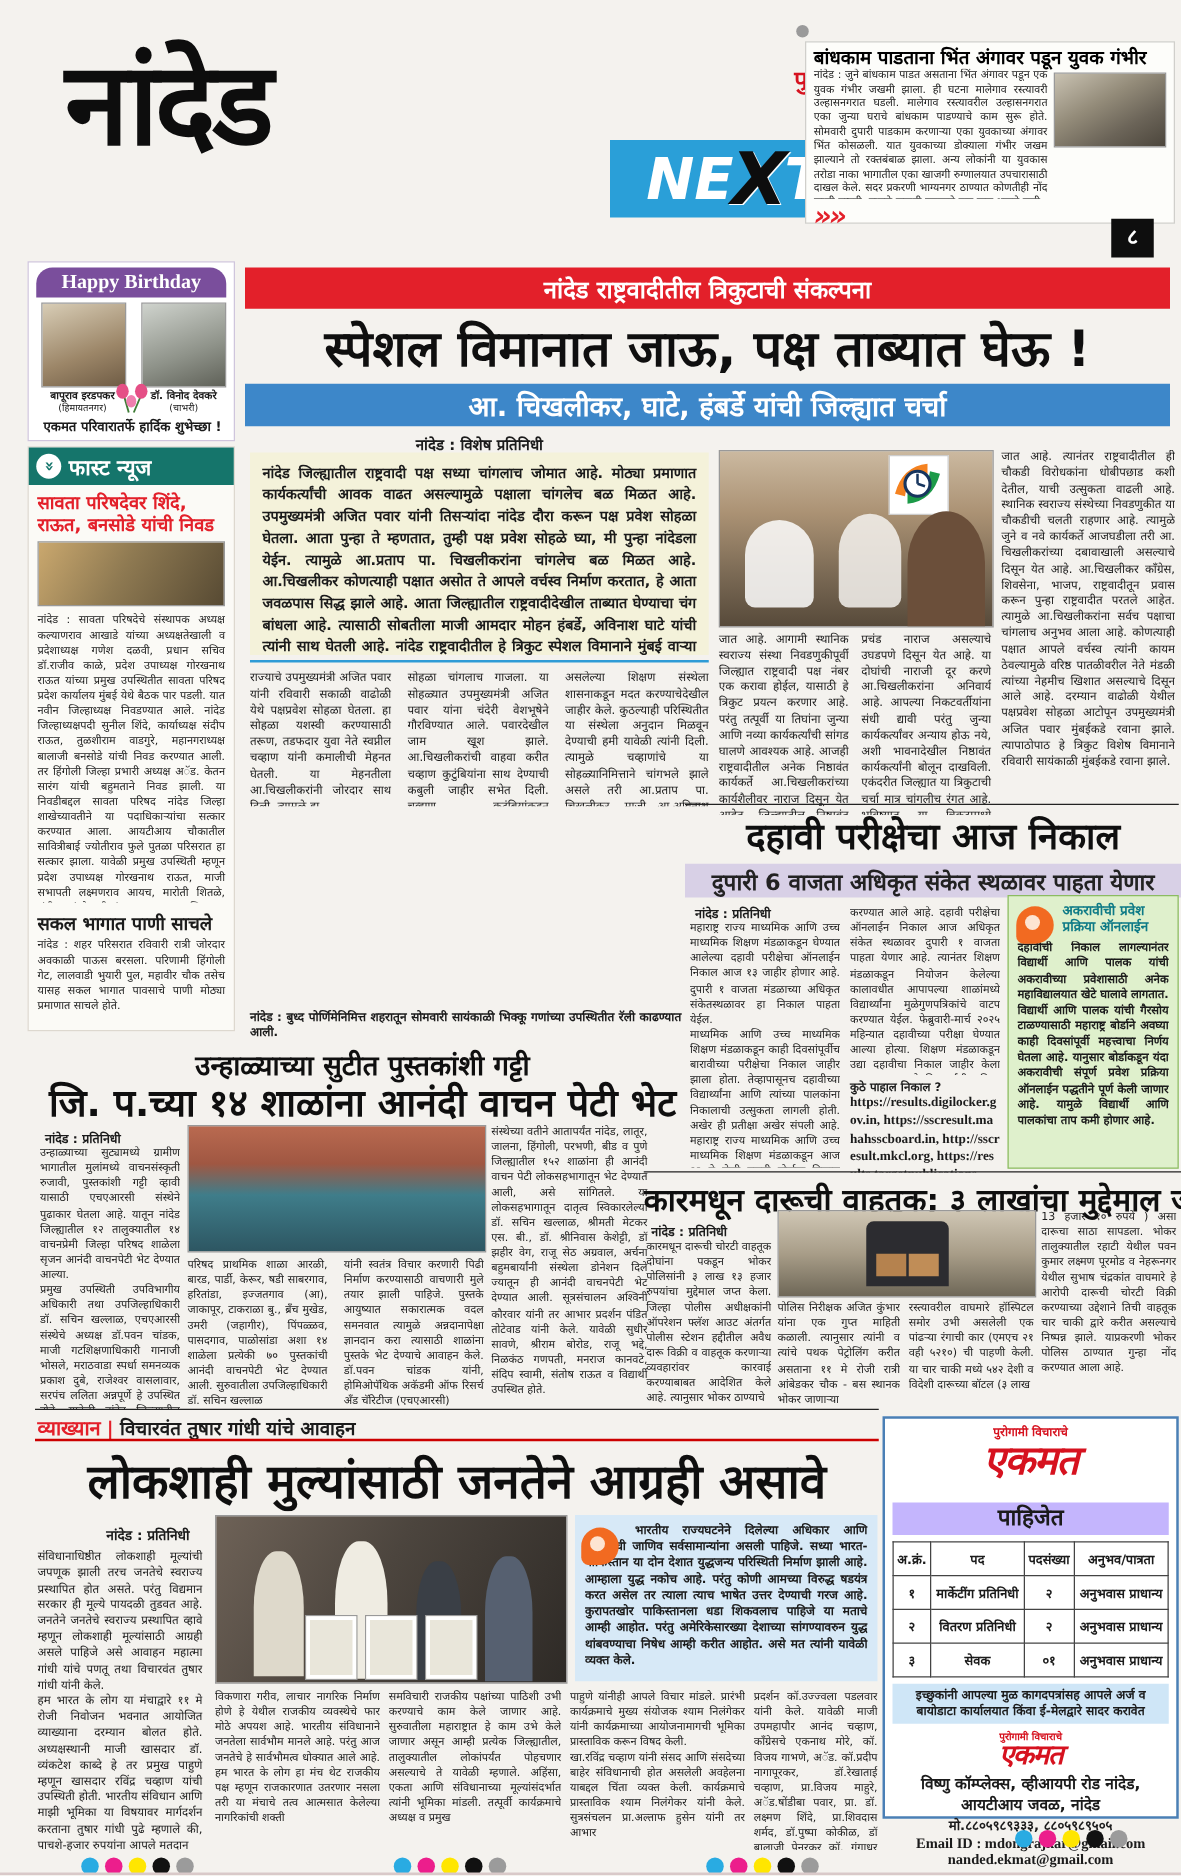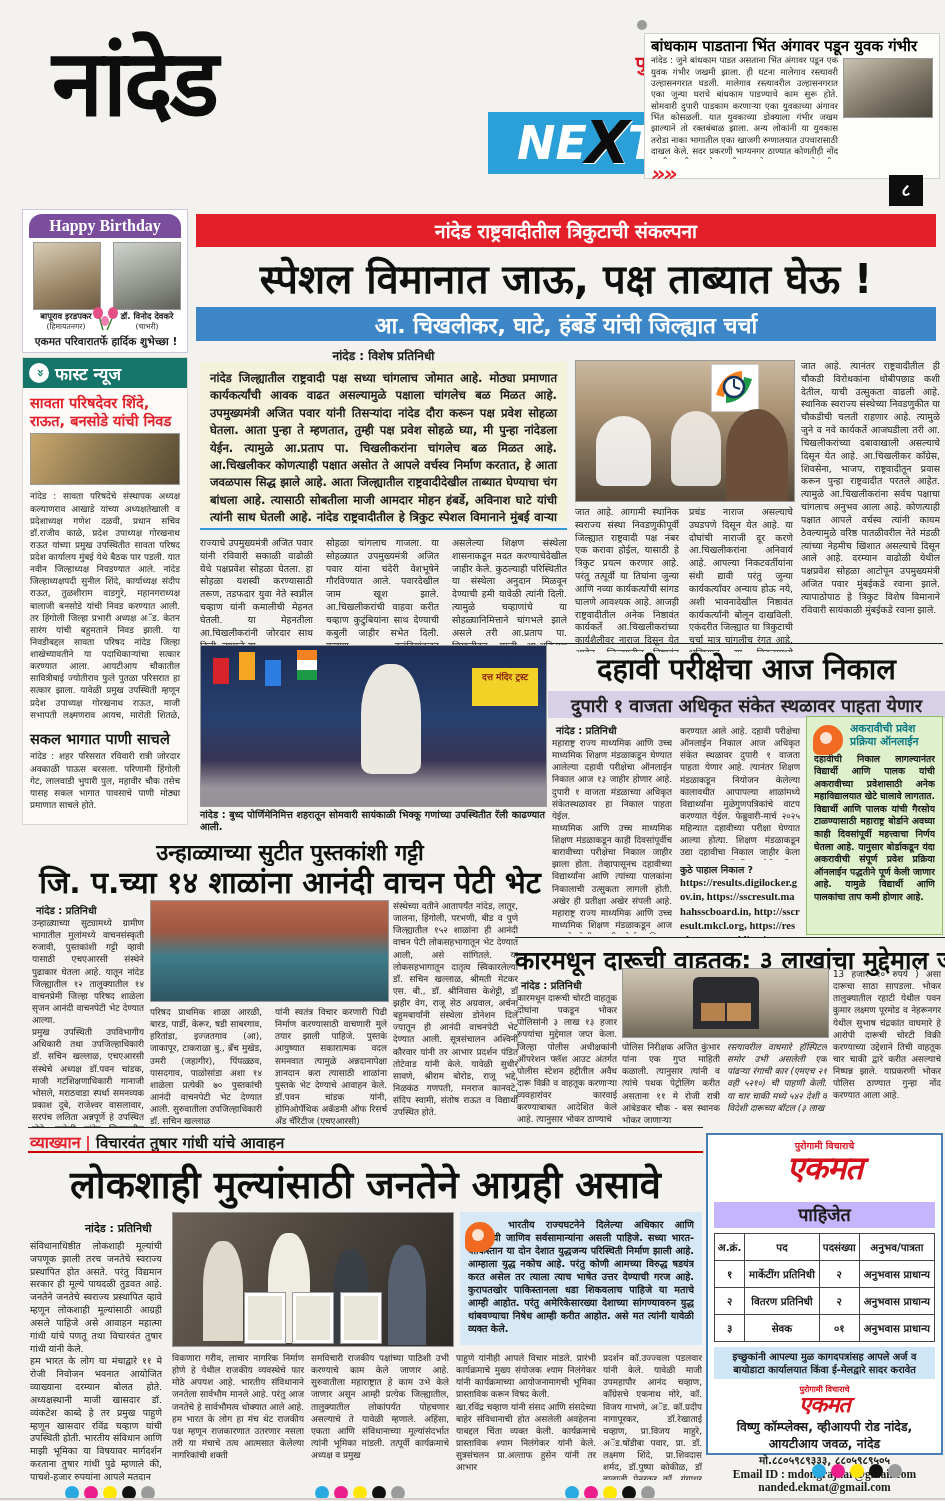--- a/index.html
+++ b/index.html
@@ -118,44 +118,35 @@
     <div class="abs" style="left:20px;top:55px;width:55px;height:70px;border-radius:50% 50% 8px 8px/40% 40% 8px 8px;background:#fefefe;opacity:.85;"></div>
     <div class="abs" style="left:95px;top:50px;width:50px;height:75px;border-radius:50% 50% 8px 8px/40% 40% 8px 8px;background:#f4f2ee;opacity:.85;"></div>
     <div class="abs" style="left:150px;top:48px;width:62px;height:92px;border-radius:50% 50% 0 0/45% 45% 0 0;background:#6b4f3a;"></div>
   </div>
   <div class="abs just hide body-md" style="left:575px;top:506px;width:104px;height:146px;">जात आहे. आगामी स्थानिक स्वराज्य संस्था निवडणुकीपूर्वी जिल्ह्यात राष्ट्रवादी पक्ष नंबर एक करावा होईल, यासाठी हे त्रिकुट प्रयत्न करणार आहे. परंतु तत्पूर्वी या तिघांना जुन्या आणि नव्या कार्यकर्त्यांची सांगड घालणे आवश्यक आहे. आजही राष्ट्रवादीतील अनेक निष्ठावंत कार्यकर्ते आ.चिखलीकरांच्या कार्यशैलीवर नाराज दिसून येत आहेत. जिल्ह्यातील निष्ठावंत शहराध्यक्ष व जिल्हाध्यक्ष हे दोघेही</div>
   <div class="abs just hide body-md" style="left:689px;top:506px;width:104px;height:146px;">प्रचंड नाराज असल्याचे उघडपणे दिसून येत आहे. या दोघांची नाराजी दूर करणे आ.चिखलीकरांना अनिवार्य आहे. आपल्या निकटवर्तीयांना संधी द्यावी परंतु जुन्या कार्यकर्त्यांवर अन्याय होऊ नये, अशी भावनादेखील निष्ठावंत कार्यकर्त्यांनी बोलून दाखविली. एकंदरीत जिल्ह्यात या त्रिकुटाची चर्चा मात्र चांगलीच रंगत आहे. भविष्यात या त्रिकुटामध्ये चौथ्याची एन्ट्री होण्याची शक्यता वर्तविली</div>
   <div class="abs just hide body-md" style="left:801px;top:360px;width:139px;height:282px;">जात आहे. त्यानंतर राष्ट्रवादीतील ही चौकडी विरोधकांना धोबीपछाड कशी देतील, याची उत्सुकता वाढली आहे. स्थानिक स्वराज्य संस्थेच्या निवडणुकीत या चौकडीची चलती राहणार आहे. त्यामुळे जुने व नवे कार्यकर्ते आजघडीला तरी आ. चिखलीकरांच्या दबावाखाली असल्याचे दिसून येत आहे. आ.चिखलीकर काँग्रेस, शिवसेना, भाजप, राष्ट्रवादीतून प्रवास करून पुन्हा राष्ट्रवादीत परतले आहेत. त्यामुळे आ.चिखलीकरांना सर्वच पक्षाचा चांगलाच अनुभव आला आहे. कोणत्याही पक्षात आपले वर्चस्व त्यांनी कायम ठेवल्यामुळे वरिष्ठ पातळीवरील नेते मंडळी त्यांच्या नेहमीच खिशात असल्याचे दिसून आले आहे. दरम्यान वाढोळी येथील पक्षप्रवेश सोहळा आटोपून उपमुख्यमंत्री अजित पवार मुंबईकडे रवाना झाले. त्यापाठोपाठ हे त्रिकुट विशेष विमानाने रविवारी सायंकाळी मुंबईकडे रवाना झाले.</div>
 
   <div class="abs rule" style="left:548px;top:643px;width:395px;"></div>
   <div class="abs hl ctr hide" style="left:548px;top:648px;width:397px;font-size:29px;">दहावी परीक्षेचा आज निकाल</div>
-  <div class="abs strip-lav" style="left:548px;top:691px;width:397px;height:27px;font-size:18px;">दुपारी १ वाजता अधिकृत संकेत स्थळावर पाहता येणार</div>
+  <div class="abs strip-lav" style="left:548px;top:691px;width:397px;height:27px;font-size:18px;">दुपारी 6 वाजता अधिकृत संकेत स्थळावर पाहता येणार</div>
   <div class="abs bold" style="left:556px;top:723px;font-size:10px;">नांदेड : प्रतिनिधी</div>
   <div class="abs just hide body-sm" style="left:552px;top:737px;width:120px;height:197px;">महाराष्ट्र राज्य माध्यमिक आणि उच्च माध्यमिक शिक्षण मंडळाकडून घेण्यात आलेल्या दहावी परीक्षेचा ऑनलाईन निकाल आज १३ जाहीर होणार आहे. दुपारी १ वाजता मंडळाच्या अधिकृत संकेतस्थळावर हा निकाल पाहता येईल.
 माध्यमिक आणि उच्च माध्यमिक शिक्षण मंडळाकडून काही दिवसांपूर्वीच बारावीच्या परीक्षेचा निकाल जाहीर झाला होता. तेव्हापासूनच दहावीच्या विद्यार्थ्यांना आणि त्यांच्या पालकांना निकालाची उत्सुकता लागली होती. अखेर ही प्रतीक्षा अखेर संपली आहे. महाराष्ट्र राज्य माध्यमिक आणि उच्च माध्यमिक शिक्षण मंडळाकडून आज १३ मे रोजी दहावी बोर्डाचा निकाल जाहीर केला जाईल असे जाहीर</div>
   <div class="abs" style="left:680px;top:725px;width:120px;height:210px;">
     <div class="just hide body-sm" style="height:135px;">करण्यात आले आहे. दहावी परीक्षेचा ऑनलाईन निकाल आज अधिकृत संकेत स्थळावर दुपारी १ वाजता पाहता येणार आहे. त्यानंतर शिक्षण मंडळाकडून नियोजन केलेल्या कालावधीत आपापल्या शाळांमध्ये विद्यार्थ्यांना मुळेगुणपत्रिकांचे वाटप करण्यात येईल. फेब्रुवारी-मार्च २०२५ महिन्यात दहावीच्या परीक्षा घेण्यात आल्या होत्या. शिक्षण मंडळाकडून उद्या दहावीचा निकाल जाहीर केला जाणार असल्याने विद्यार्थ्यांची प्रतिक्षा संपली आहे.</div>
     <div style="margin-top:3px;font-size:9.4px;"><span class="bold">कुठे पाहाल निकाल ?</span></div>
     <div class="serif bold hide" style="font-size:10.6px;line-height:1.35;height:62px;word-break:break-all;">https://results.digilocker.gov.in, https://sscresult.mahahsscboard.in, http://sscresult.mkcl.org, https://results.targetpublications.</div>
   </div>
   <div class="abs greenbox" style="left:806px;top:716px;width:137px;height:219px;box-sizing:border-box;padding:6px 7px;">
     <span class="qmark" style="left:6px;top:8px;"></span>
     <div class="bold" style="margin-left:36px;color:#0e7a86;font-size:10.8px;line-height:1.2;">अकरावीची प्रवेश प्रक्रिया ऑनलाईन</div>
     <div class="just hide bold" style="font-size:9.2px;line-height:1.36;margin-top:4px;height:162px;">दहावीची निकाल लागल्यानंतर विद्यार्थी आणि पालक यांची अकरावीच्या प्रवेशासाठी अनेक महाविद्यालयात खेटे घालावे लागतात. विद्यार्थी आणि पालक यांची गैरसोय टाळण्यासाठी महाराष्ट्र बोर्डाने अवघ्या काही दिवसांपूर्वी महत्त्वाचा निर्णय घेतला आहे. यानुसार बोर्डाकडून यंदा अकरावीची संपूर्ण प्रवेश प्रक्रिया ऑनलाईन पद्धतीने पूर्ण केली जाणार आहे. यामुळे विद्यार्थी आणि पालकांचा ताप कमी होणार आहे.</div>
   </div>
 
-  <div class="abs photo" style="left:200px;top:645px;width:345px;height:160px;background:linear-gradient(180deg,#1d2e55 0%,#27406f 45%,#3a3350 75%,#251f33 100%);">
-    <div class="abs" style="left:12px;top:12px;width:16px;height:26px;background:#d8232a;"></div>
-    <div class="abs" style="left:38px;top:6px;width:16px;height:28px;background:#f5a623;"></div>
-    <div class="abs" style="left:64px;top:14px;width:16px;height:26px;background:#2d7de0;"></div>
-    <div class="abs" style="left:96px;top:4px;width:20px;height:30px;background:linear-gradient(180deg,#f58220 33%,#fff 33%,#fff 66%,#1c9a48 66%);"></div>
-    <div class="abs" style="left:160px;top:18px;width:60px;height:110px;border-radius:45% 45% 10px 10px;background:#e9e7df;"></div>
-    <div class="abs ctr bold" style="right:8px;top:22px;width:66px;height:34px;background:#f3d227;color:#8a1d12;font-size:9px;line-height:1.2;padding-top:4px;">दत्त मंदिर ट्रस्ट</div>
-    <div class="abs" style="left:0;bottom:0;width:100%;height:46px;background:linear-gradient(180deg,rgba(255,255,255,0) 0%,rgba(240,238,230,.55) 60%);"></div>
-  </div>
   <div class="abs caption just" style="left:200px;top:809px;width:345px;">नांदेड : बुध्द पोर्णिमेनिमित्त शहरातून सोमवारी सायंकाळी भिक्कू गणांच्या उपस्थितीत रॅली काढण्यात आली.</div>
 
   <div class="abs hl ctr hide" style="left:30px;top:836px;width:520px;font-size:22px;">उन्हाळ्याच्या सुटीत पुस्तकांशी गट्टी</div>
   <div class="abs hl ctr hide" style="left:30px;top:861px;width:520px;font-size:30px;">जि. प.च्या १४ शाळांना आनंदी वाचन पेटी भेट</div>
   <div class="abs bold" style="left:36px;top:903px;font-size:10px;">नांदेड : प्रतिनिधी</div>
   <div class="abs just hide body-sm" style="left:32px;top:917px;width:112px;height:211px;">उन्हाळ्याच्या सुट्यामध्ये ग्रामीण भागातील मुलांमध्ये वाचनसंस्कृती रुजावी, पुस्तकांशी गट्टी व्हावी यासाठी एचएआरसी संस्थेने पुढाकार घेतला आहे. यातून नांदेड जिल्ह्यातील १२ तालुक्यातील १४ वाचनप्रेमी जिल्हा परिषद शाळेला सृजन आनंदी वाचनपेटी भेट देण्यात आल्या.
 प्रमुख उपस्थिती उपविभागीय अधिकारी तथा उपजिल्हाधिकारी डॉ. सचिन खल्लाळ, एचएआरसी संस्थेचे अध्यक्ष डॉ.पवन चांडक, माजी गटशिक्षणाधिकारी गानाजी भोसले, मराठवाडा स्पर्धा समनव्यक प्रकाश दुबे, राजेश्वर वासलावार, सरपंच ललिता अन्नपूर्णे हे उपस्थित होते. यावेळी नांदेड जिल्ह्यातील जिल्हा</div>
   <div class="abs photo" style="left:150px;top:900px;width:237px;height:100px;background:linear-gradient(180deg,#b96a50 0%,#a05742 30%,#3f7d8a 55%,#2d5662 100%);"></div>
   <div class="abs just hide body-sm" style="left:150px;top:1006px;width:112px;height:122px;">परिषद प्राथमिक शाळा आरळी, बारड, पार्डी, केरूर, षडी साबरगाव, हरितांडा, इज्जतगाव (आ), जाकापूर, टाकराळा बु., ब्रँच मुखेड, उमरी (जहागीर), पिंपळ्ळव, पासदगाव, पाळोसांडा अशा १४ शाळेला प्रत्येकी ७० पुस्तकांची आनंदी वाचनपेटी भेट देण्यात आली. सुरुवातीला उपजिल्हाधिकारी डॉ. सचिन खल्लाळ</div>
   <div class="abs just hide body-sm" style="left:275px;top:1006px;width:112px;height:122px;">यांनी स्वतंत्र विचार करणारी पिढी निर्माण करण्यासाठी वाचणारी मुले तयार झाली पाहिजे. पुस्तके आयुष्यात सकारात्मक वदल समनवात त्यामुळे अन्नदानापेक्षा ज्ञानदान करा त्यासाठी शाळांना पुस्तके भेट देण्याचे आवाहन केले. डॉ.पवन चांडक यांनी, होमिओपॅथिक अकॅडमी ऑफ रिसर्च अँड चॅरिटीज (एचएआरसी)</div>
@@ -164,21 +155,21 @@
   <div class="abs rule" style="left:515px;top:937px;width:430px;"></div>
   <div class="abs hl ctr hide" style="left:515px;top:942px;width:430px;font-size:25px;">कारमधून दारूची वाहतूक; ३ लाखांचा मुद्देमाल जप्त</div>
   <div class="abs bold" style="left:521px;top:978px;font-size:10px;">नांदेड : प्रतिनिधी</div>
   <div class="abs just hide body-sm" style="left:517px;top:992px;width:100px;height:142px;">कारमधून दारूची चोरटी वाहतूक दोघांना पकडून भोकर पोलिसांनी ३ लाख १३ हजार रुपयांचा मुद्देमाल जप्त केला. जिल्हा पोलीस अधीक्षकांनी ऑपरेशन फ्लॅश आउट अंतर्गत पोलीस स्टेशन हद्दीतील अवैध दारू विक्री व वाहतूक करणाऱ्या व्यवहारांवर कारवाई करण्याबाबत आदेशित केले आहे. त्यानुसार भोकर ठाण्याचे</div>
   <div class="abs photo" style="left:622px;top:968px;width:205px;height:68px;background:linear-gradient(180deg,#cfc6b4 0%,#a89d88 50%,#6e6757 100%);">
     <div class="abs" style="left:70px;top:8px;width:66px;height:52px;background:#2c2c30;border-radius:6px 6px 0 0;"></div>
     <div class="abs" style="left:78px;top:34px;width:24px;height:18px;background:#b5824e;"></div>
     <div class="abs" style="left:104px;top:34px;width:24px;height:18px;background:#c08d57;"></div>
   </div>
   <div class="abs just hide body-sm" style="left:622px;top:1041px;width:98px;height:94px;">पोलिस निरीक्षक अजित कुंभार यांना एक गुप्त माहिती कळाली. त्यानुसार त्यांनी व त्यांचे पथक पेट्रोलिंग करीत असताना ११ मे रोजी रात्री आंबेडकर चौक - बस स्थानक भोकर जाणाऱ्या</div>
-  <div class="abs just hide body-sm" style="left:727px;top:1041px;width:100px;height:94px;font-style:italic;">रस्त्यावरील वाघमारे हॉस्पिटल समोर उभी असलेली एक पांढऱ्या रंगाची कार (एमएच २१ वही ५२१०) ची पाहणी केली. या चार चाकी मध्ये ५४२ देशी व विदेशी दारूच्या बॉटल (३ लाख</div>
+  <div class="abs just hide body-sm" style="left:727px;top:1041px;width:100px;height:94px;">रस्त्यावरील वाघमारे हॉस्पिटल समोर उभी असलेली एक पांढऱ्या रंगाची कार (एमएच २१ वही ५२१०) ची पाहणी केली. या चार चाकी मध्ये ५४२ देशी व विदेशी दारूच्या बॉटल (३ लाख</div>
   <div class="abs just hide body-sm" style="left:833px;top:968px;width:108px;height:167px;">13 हजार १० रुपये ) असा दारूचा साठा सापडला. भोकर तालुक्यातील रहाटी येथील पवन कुमार लक्ष्मण पूरमोड व नेहरूनगर येथील सुभाष चंद्रकांत वाघमारे हे आरोपी दारूची चोरटी विक्री करण्याच्या उद्देशाने तिची वाहतूक चार चाकी द्वारे करीत असल्याचे निष्पन्न झाले. याप्रकरणी भोकर पोलिस ठाण्यात गुन्हा नोंद करण्यात आला आहे.</div>
 
   <div class="abs rule" style="left:28px;top:1127px;width:675px;"></div>
   <div class="abs" style="left:30px;top:1131px;width:672px;font-size:15px;">
     <span class="bold" style="color:#e3202a;font-size:16px;">व्याख्यान</span>
     <span style="color:#e3202a;font-weight:800;"> | </span>
     <span class="bold">विचारवंत तुषार गांधी यांचे आवाहन</span>
   </div>
   <div class="abs" style="left:28px;top:1151px;width:675px;height:2px;background:#c00;"></div>
   <div class="abs hl ctr hide" style="left:28px;top:1157px;width:675px;font-size:38px;">लोकशाही मुल्यांसाठी जनतेने आग्रही असावे</div>

